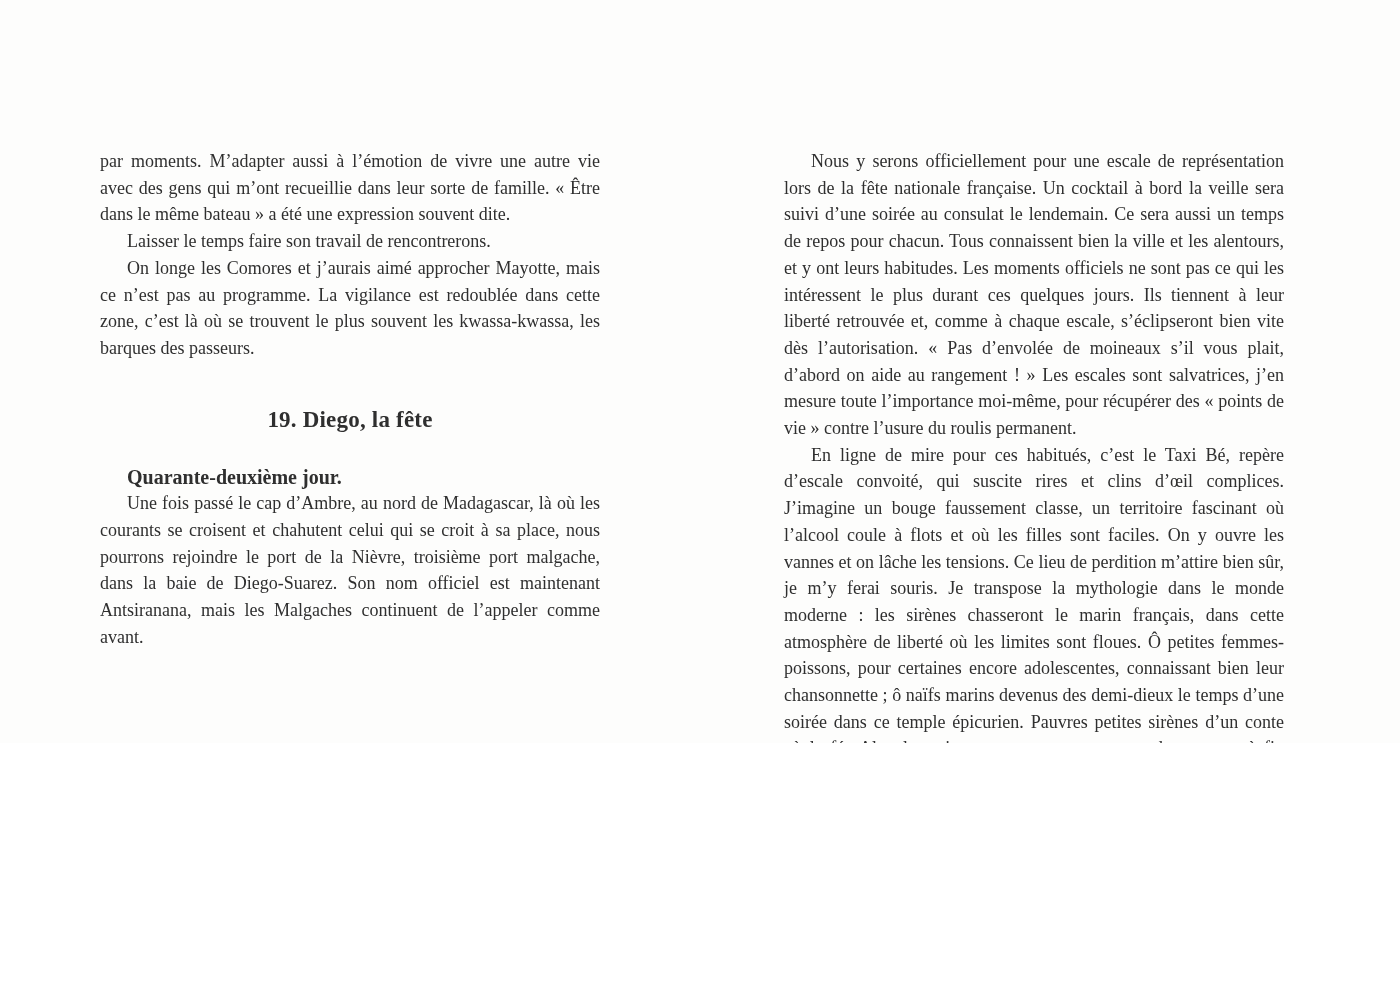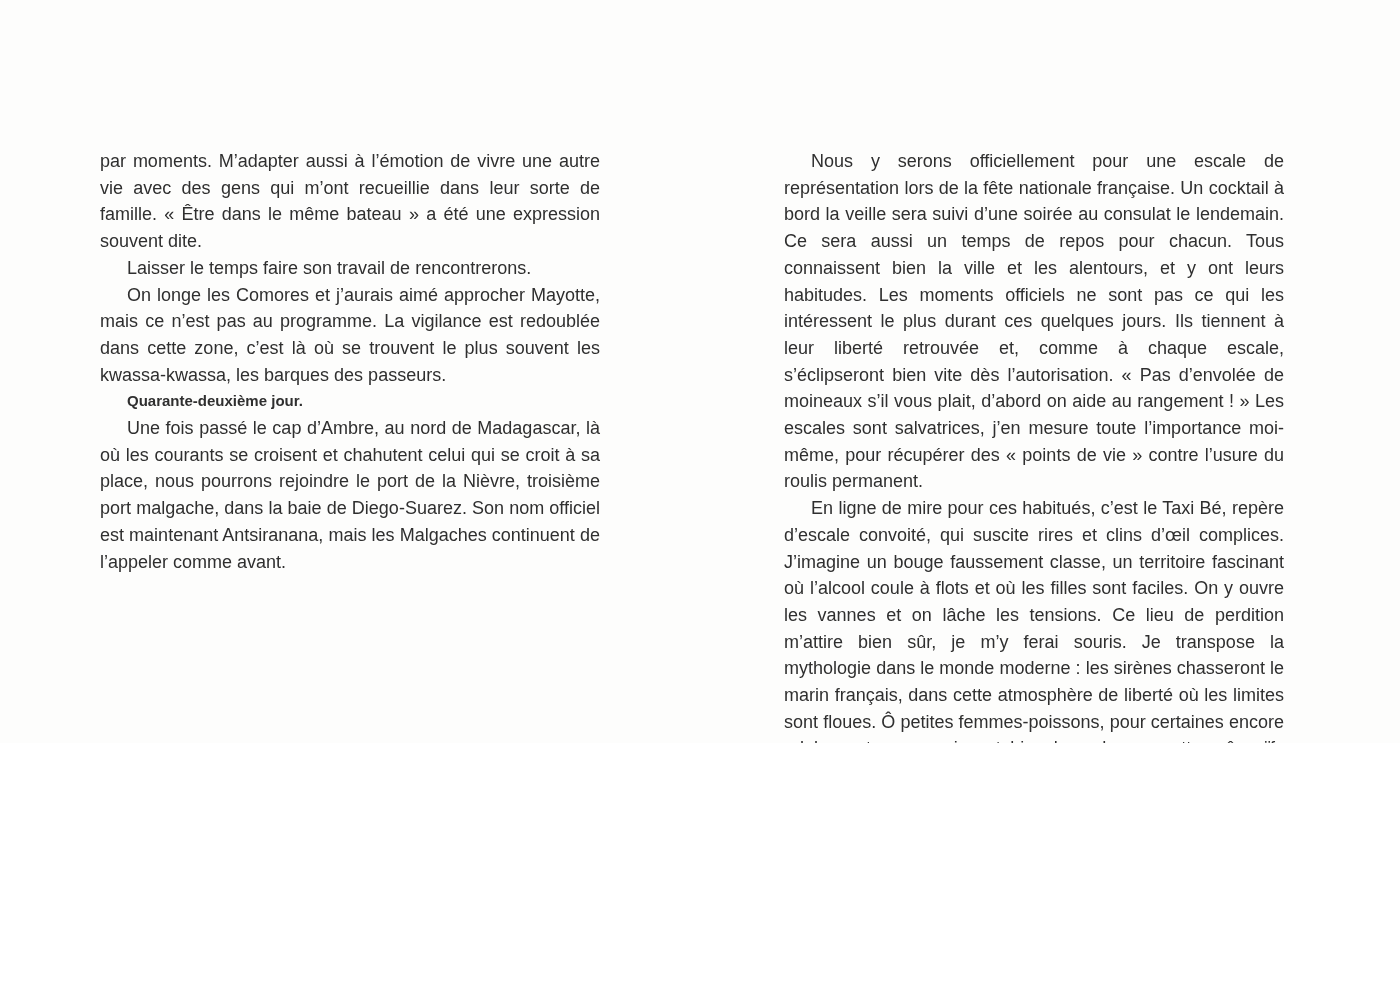--- a/index.html
+++ b/index.html
@@ -5,21 +5,21 @@
   html, body {
     margin: 0;
     padding: 0;
     background: #ffffff;
   }
   .spread {
     position: relative;
     width: 1400px;
     height: 743px;
     background: #fdfdfc;
-    font-family: Liberation Sans, sans-serif;
+    font-family: Liberation Serif, serif;
     color: #2f2f2f;
     overflow: hidden;
   }
   .text-block {
     position: absolute;
     top: 148px;
     width: 500px;
     text-align: justify;
     font-size: 18px;
     line-height: 26.7px;
@@ -36,21 +36,21 @@
   h1.chapter-heading {
     font-size: 23px;
     font-weight: bold;
     text-align: center;
     text-indent: 0;
     margin: 43px 0 29px 0;
     line-height: 30px;
     letter-spacing: 0.2px;
   }
   h2.day-subheading {
-    font-size: 15px;
+    font-size: 20px;
     font-weight: bold;
     margin: 0;
     text-indent: 27px;
     line-height: 26.7px;
     text-align: left;
   }
   .page-number {
     position: absolute;
     top: 912px;
     width: 500px;
@@ -63,20 +63,21 @@
 </style>
 </head>
 <body>
 
 <div class="spread">
 
   <div class="text-block page-left-text">
       <p class="para noindent">par moments. M’adapter aussi à l’émotion de vivre une autre vie avec des gens qui m’ont recueillie dans leur sorte de famille. « Être dans le même bateau » a été une expression souvent dite.</p>
       <p class="para">Laisser le temps faire son travail de rencontrerons.</p>
       <p class="para">On longe les Comores et j’aurais aimé approcher Mayotte, mais ce n’est pas au programme. La vigilance est redoublée dans cette zone, c’est là où se trouvent le plus souvent les kwassa-kwassa, les barques des passeurs.</p>
+      <h1 class="chapter-heading">19. Diego, la fête</h1>
       <h2 class="day-subheading">Quarante-deuxième jour.</h2>
       <p class="para">Une fois passé le cap d’Ambre, au nord de Madagascar, là où les courants se croisent et chahutent celui qui se croit à sa place, nous pourrons rejoindre le port de la Nièvre, troisième port malgache, dans la baie de Diego-Suarez. Son nom officiel est maintenant Antsiranana, mais les Malgaches continuent de l’appeler comme avant.</p>
     </div>
 
   <div class="text-block page-right-text">
       <p class="para">Nous y serons officiellement pour une escale de représentation lors de la fête nationale française. Un cocktail à bord la veille sera suivi d’une soirée au consulat le lendemain. Ce sera aussi un temps de repos pour chacun. Tous connaissent bien la ville et les alentours, et y ont leurs habitudes. Les moments officiels ne sont pas ce qui les intéressent le plus durant ces quelques jours. Ils tiennent à leur liberté retrouvée et, comme à chaque escale, s’éclipseront bien vite dès l’autorisation. « Pas d’envolée de moineaux s’il vous plait, d’abord on aide au rangement ! » Les escales sont salvatrices, j’en mesure toute l’importance moi-même, pour récupérer des « points de vie » contre l’usure du roulis permanent.</p>
       <p class="para">En ligne de mire pour ces habitués, c’est le Taxi Bé, repère d’escale convoité, qui suscite rires et clins d’œil complices. J’imagine un bouge faussement classe, un territoire fascinant où l’alcool coule à flots et où les filles sont faciles. On y ouvre les vannes et on lâche les tensions. Ce lieu de perdition m’attire bien sûr, je m’y ferai souris. Je transpose la mythologie dans le monde moderne : les sirènes chasseront le marin français, dans cette atmosphère de liberté où les limites sont floues. Ô petites femmes-poissons, pour certaines encore adolescentes, connaissant bien leur chansonnette ; ô naïfs marins devenus des demi-dieux le temps d’une soirée dans ce temple épicurien. Pauvres petites sirènes d’un conte où la fée Alcool ne tient pas sa promesse : pas de romance à fin heureuse, juste du bon temps. Chercher un mari pour être à l’abri financièrement est une entreprise complexe face à l’homme de passage.</p>
     </div>
 
   <div class="page-number page-number-left">86</div>

